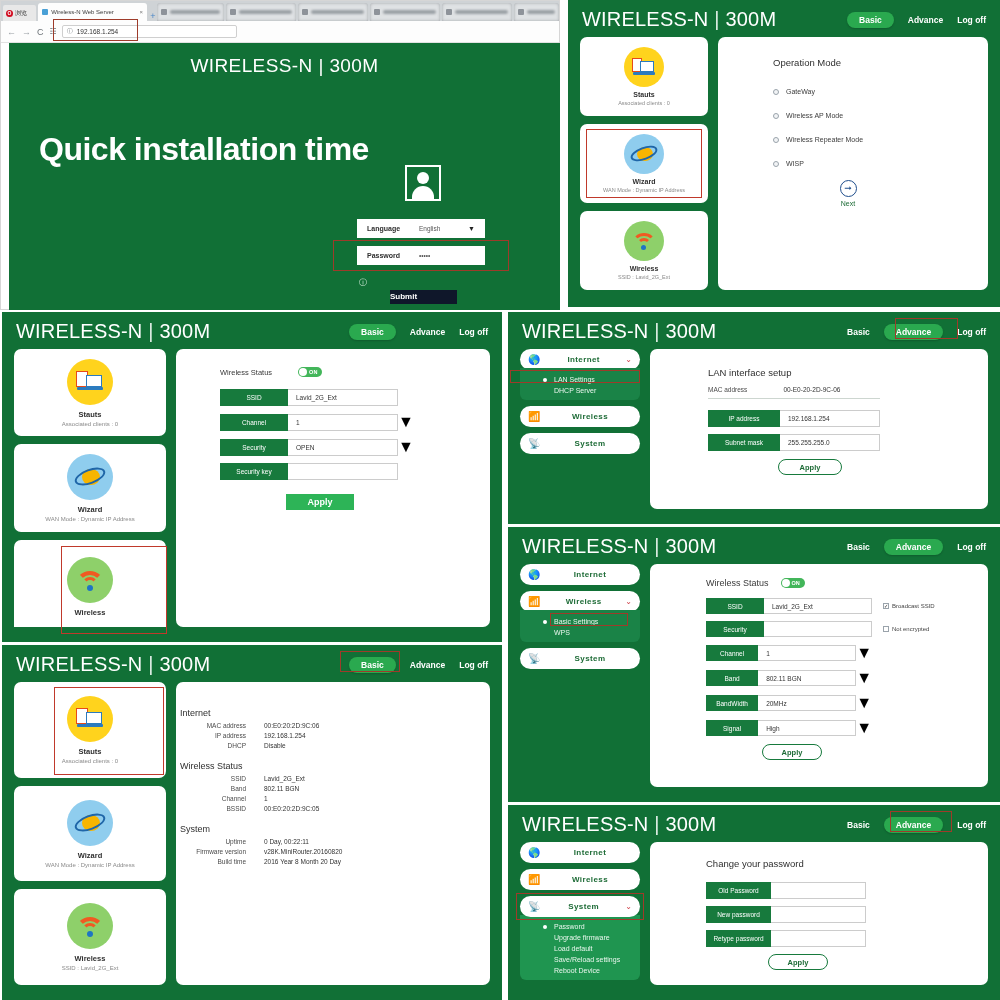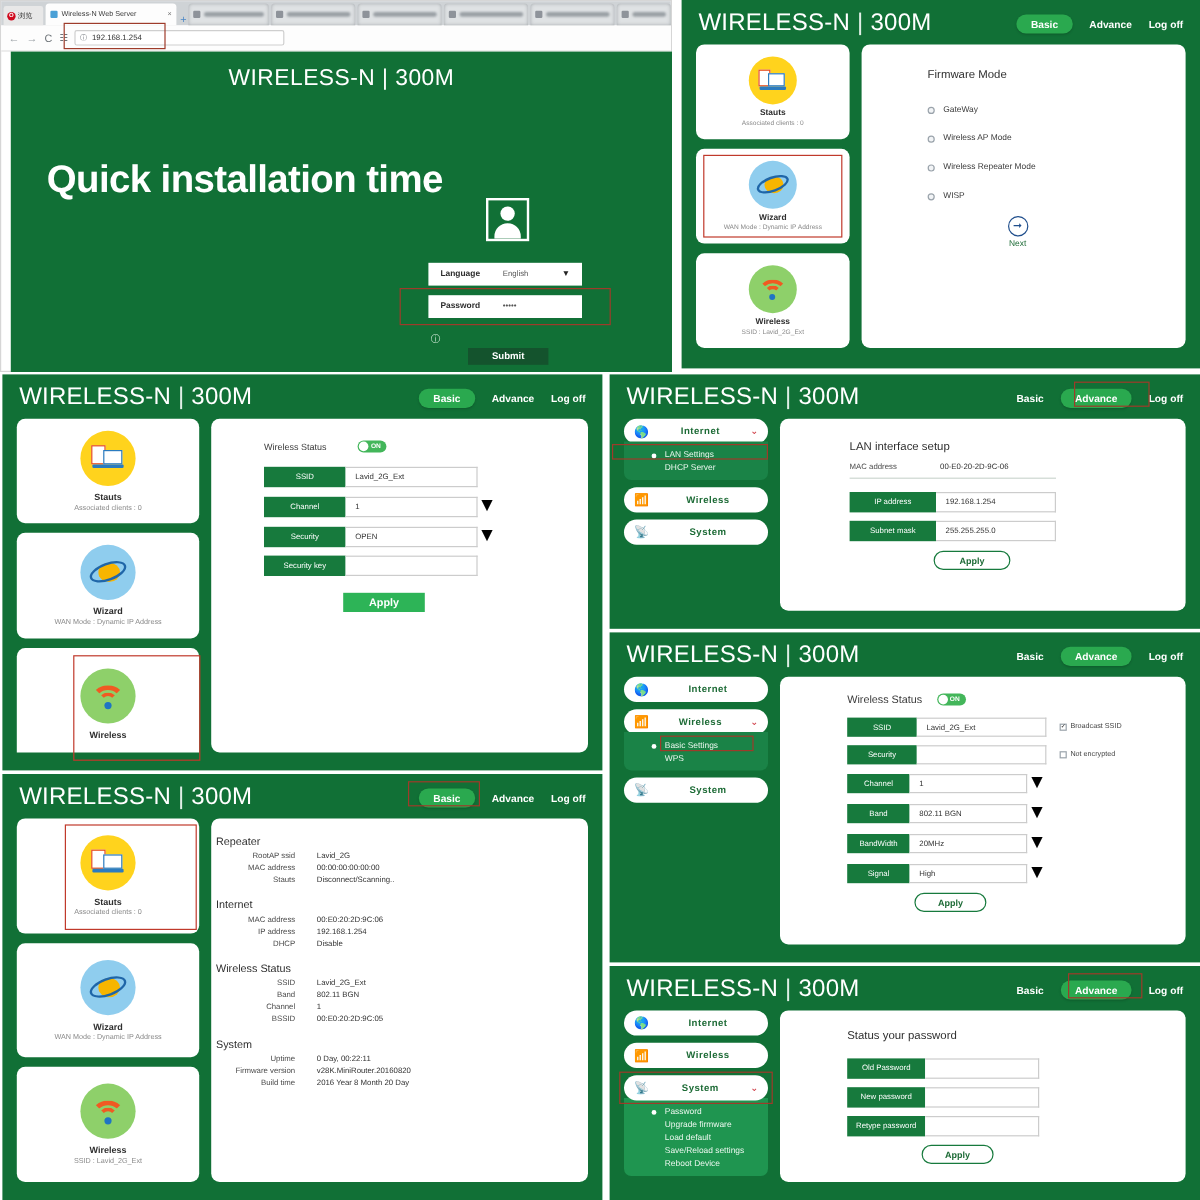--- a/index.html
+++ b/index.html
@@ -55,21 +55,21 @@
   .av-head { width:12px;height:12px;border-radius:50%;background:#fff; position:absolute; top:5px;}
   .av-body { width:22px;height:13px;border-radius:11px 11px 0 0;background:#fff; }
   .lfield { position:absolute; background:#fff; height:19px; display:flex;
      align-items:center; padding:0 10px; font-size:7px; }
   .lfield .lbl { font-weight:bold; color:#2d2d2d; width:52px; }
   .lfield .val { color:#555; font-size:6.5px; }
   .caret { position:absolute; right:10px; font-size:7px; color:#222; }
   .redbox { position:absolute; border:1.5px solid #c0392b; pointer-events:none; }
   .redbox.dk { border-color:#9e3b2a; }
   .submit-btn { position:absolute; left:381px; top:247px; width:67px; height:14px;
-     background:#14532d; color:#fff; font-size:8px; text-align:center;
+     background:#0f172a; color:#fff; font-size:8px; text-align:left;
      line-height:14px; font-weight:bold; }
   .info-ic { position:absolute; left:350px; top:234px; color:#cfe8d6; font-size:8px; }
 
   
   .hdr { display:flex; align-items:center; justify-content:space-between;
      padding:8px 14px 6px 14px; }
   .brand { color:#fff; font-size:20px; font-weight:300; letter-spacing:.2px;
      white-space:nowrap; }
   .brand .bar { color:#dfeee5; font-weight:200; }
   .brand .sub { font-weight:400; }
@@ -283,21 +283,21 @@
               <div class="wifi-dot" style="left:10px;top:14px;width:5px;height:5px"></div>
             </div>
           </div>
           <div class="ctitle" style="font-size:7px;margin-top:4px">Wireless</div>
           <div class="csub" style="font-size:5.5px;margin-top:2px">SSID : Lavid_2G_Ext</div>
         </div>
       </div>
 
       <div class="content">
         <div style="padding:20px 0 0 55px">
-          <div style="font-size:9.5px;color:#2f2f2f;margin-bottom:20px">Firmware Mode</div>
+          <div style="font-size:9.5px;color:#2f2f2f;margin-bottom:20px">Operation Mode</div>
           <div class="radio">
               <span class="rc"></span>
               <span class="rl">GateWay</span>
             </div>
           <div class="radio">
               <span class="rc"></span>
               <span class="rl">Wireless AP Mode</span>
             </div>
           <div class="radio">
               <span class="rc"></span>
@@ -590,35 +590,20 @@
               <div class="wifi-dot" style="left:12px;top:16px;width:6px;height:6px"></div>
             </div>
           </div>
           <div class="ctitle" style="font-size:7.5px;margin-top:5px">Wireless</div>
           <div class="csub" style="font-size:6px;margin-top:2px">SSID : Lavid_2G_Ext</div>
         </div>
       </div>
 
       <div class="content">
         <div style="padding:14px 0 0 4px">
-          <div>
-            <div class="secthead">Repeater</div>
-            <div class="kv">
-                <span class="k">RootAP ssid</span>
-                <span class="v">Lavid_2G</span>
-              </div>
-            <div class="kv">
-                <span class="k">MAC address</span>
-                <span class="v">00:00:00:00:00:00</span>
-              </div>
-            <div class="kv">
-                <span class="k">Stauts</span>
-                <span class="v">Disconnect/Scanning..</span>
-              </div>
-          </div>
           <div style="margin-top:12px">
             <div class="secthead">Internet</div>
             <div class="kv">
                 <span class="k">MAC address</span>
                 <span class="v">00:E0:20:2D:9C:06</span>
               </div>
             <div class="kv">
                 <span class="k">IP address</span>
                 <span class="v">192.168.1.254</span>
               </div>
@@ -702,21 +687,21 @@
           <div class="sub-it sel">Password</div>
           <div class="sub-it">Upgrade firmware</div>
           <div class="sub-it">Load default</div>
           <div class="sub-it">Save/Reload settings</div>
           <div class="sub-it">Reboot Device</div>
         </div>
       </div>
 
       <div class="content">
         <div style="padding:16px 0 0 56px">
-          <div style="font-size:9.5px;color:#2f2f2f;margin-bottom:13px">Status your password</div>
+          <div style="font-size:9.5px;color:#2f2f2f;margin-bottom:13px">Change your password</div>
           <div class="frow">
             <span class="flab" style="width:65px;height:17px">Old Password</span>
             <span class="fval" style="width:95px;height:17px"></span>
           </div>
           <div class="frow">
             <span class="flab" style="width:65px;height:17px">New password</span>
             <span class="fval" style="width:95px;height:17px"></span>
           </div>
           <div class="frow">
             <span class="flab" style="width:65px;height:17px">Retype password</span>

